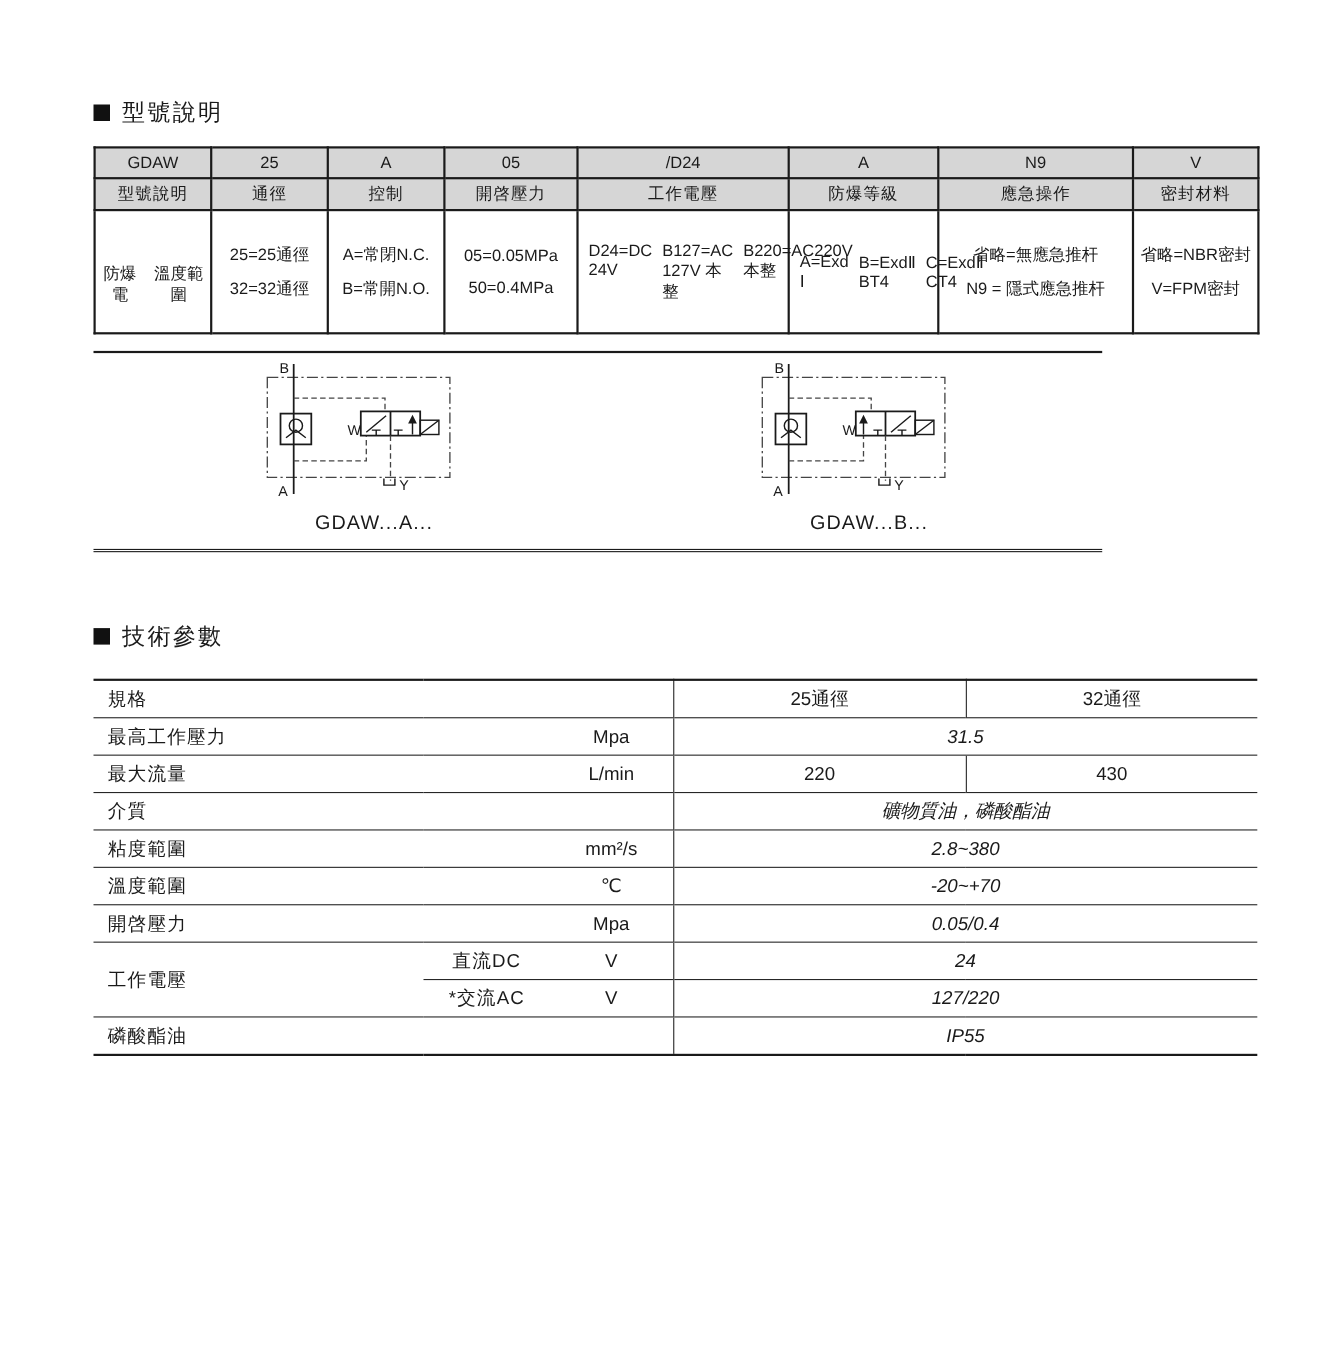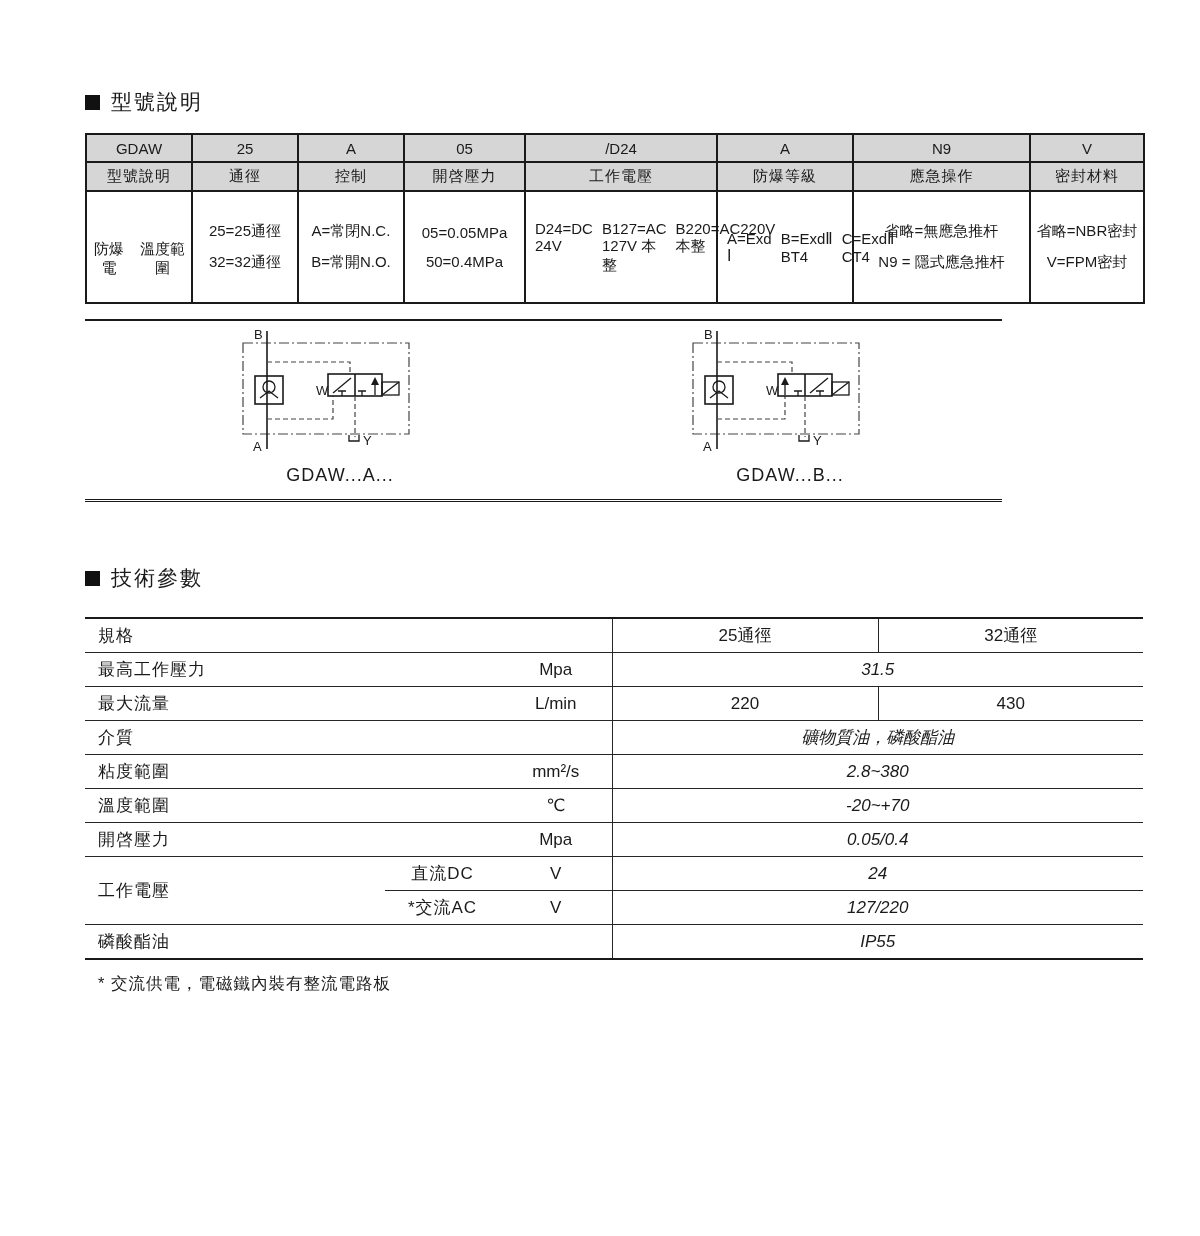--- a/index.html
+++ b/index.html
@@ -288,15 +288,14 @@
       <td class="un">V</td>
       <td class="vl va" colspan="2">127/220</td>
     </tr>
     <tr>
       <td class="lb" colspan="3">磷酸酯油</td>
       <td class="vl va" colspan="2">IP55</td>
     </tr>
   </tbody>
     </table>
 
-  <div class="footnote">* 交流供電，電磁鐵內裝有整流電路板</div>
 
 </div>
 
 </body></html>

